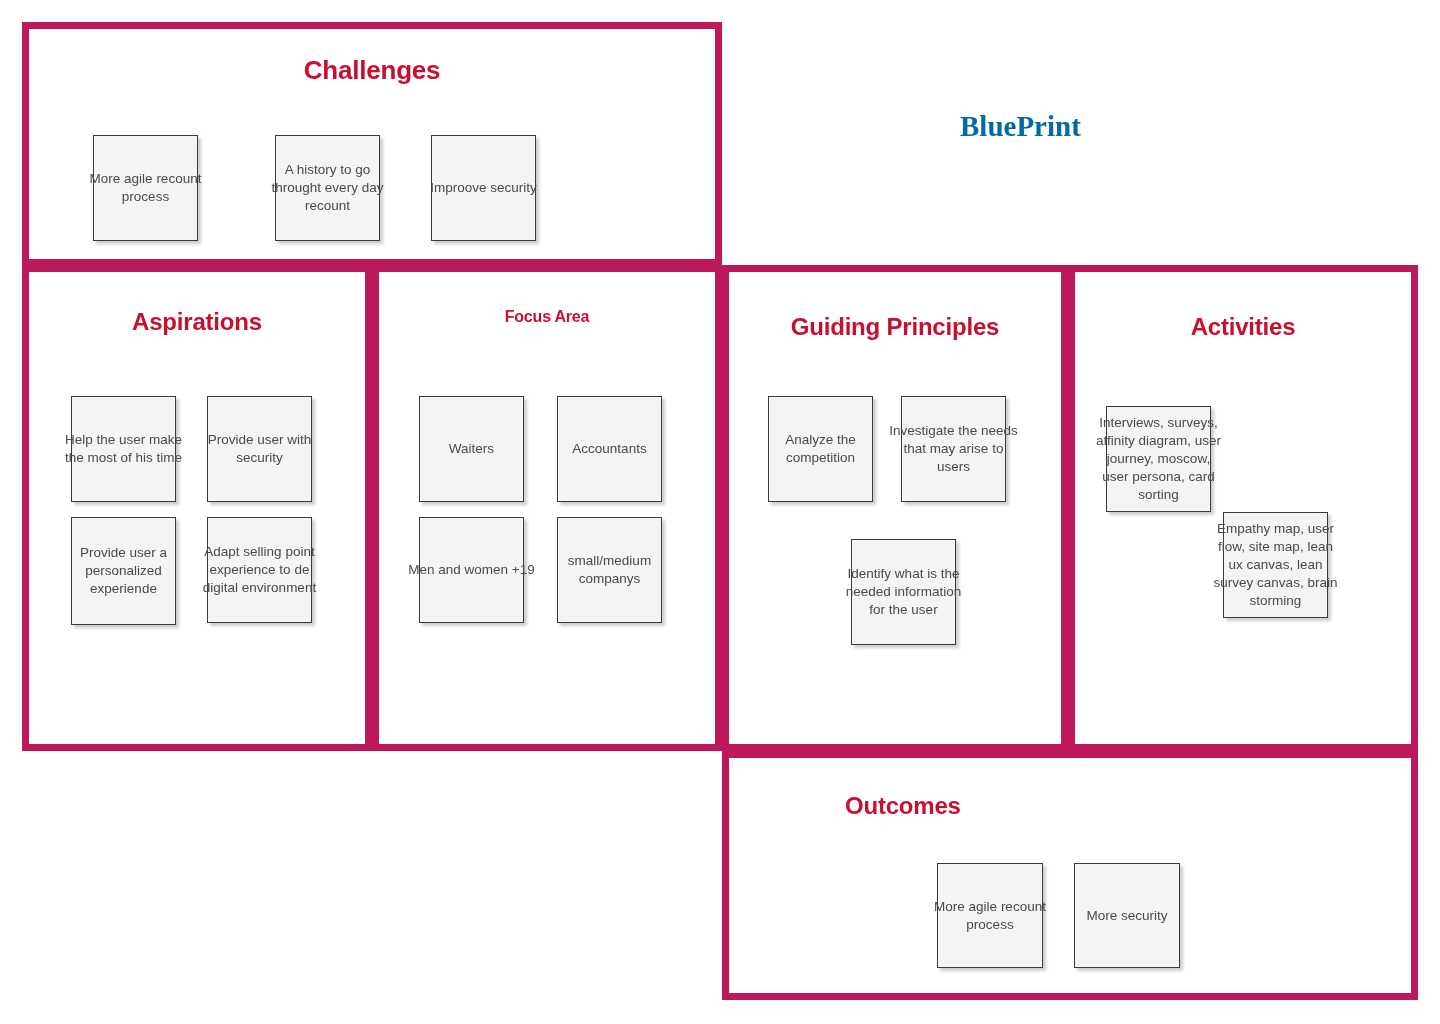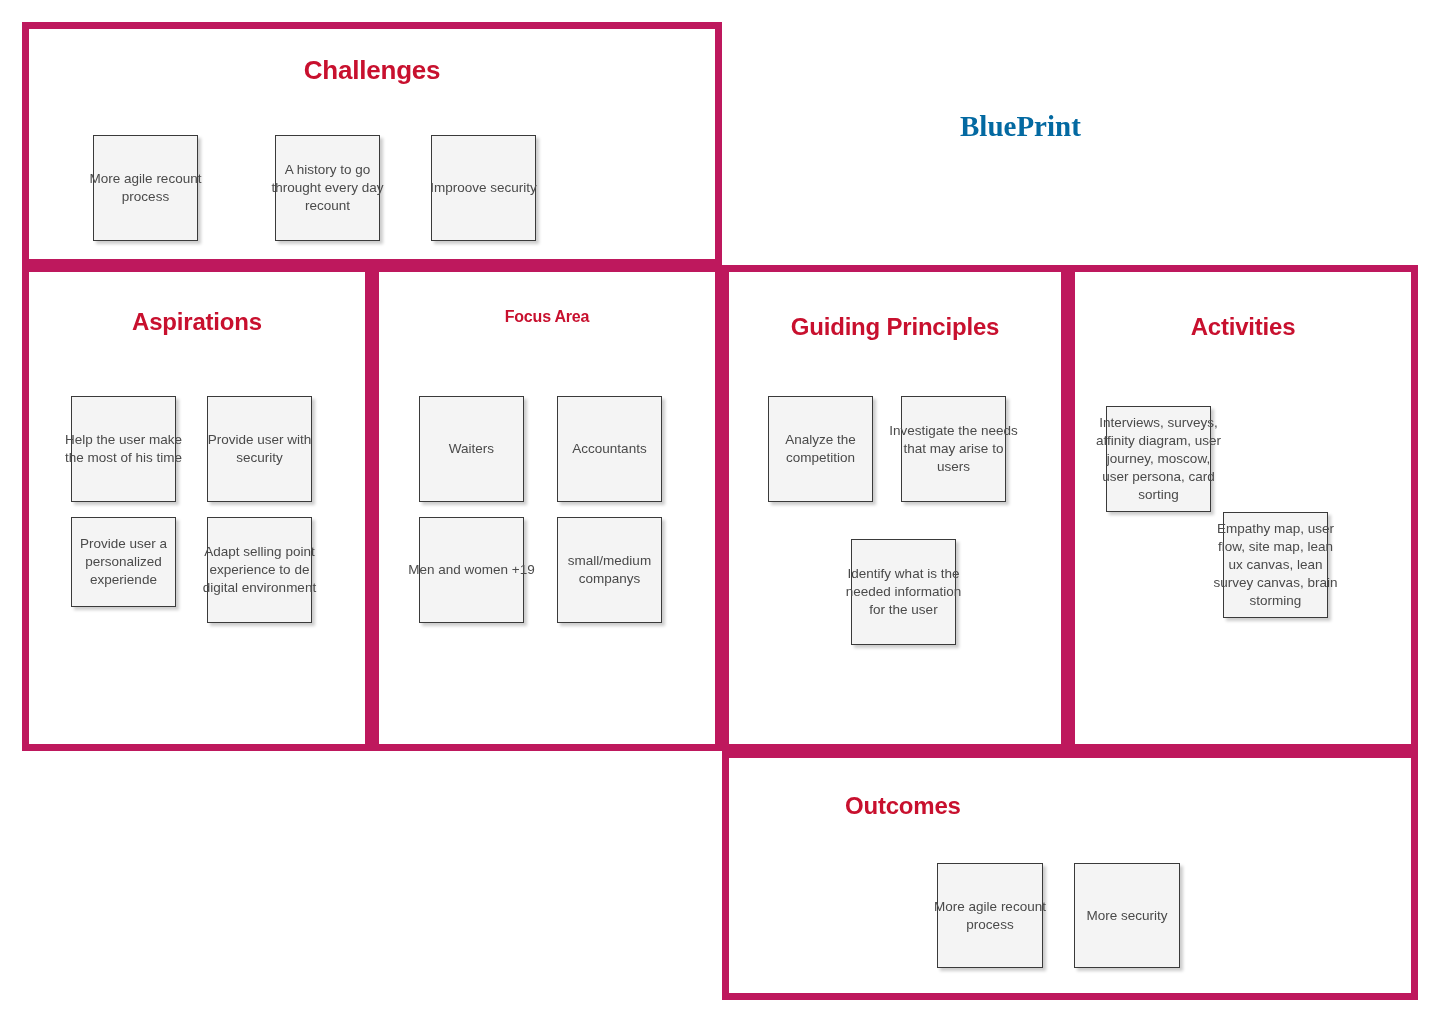--- a/index.html
+++ b/index.html
@@ -111,21 +111,21 @@
 
   <div class="panel" style="left:22px; top:265px; width:350px; height:486px;">
     <div class="section-title title-center" style="top:36px; font-size:24px;">Aspirations</div>
 
     <div class="note" style="left:42px; top:124px; width:105px; height:106px;">
       <span class="note-text">Help the user make the most of his time</span>
     </div>
     <div class="note" style="left:178px; top:124px; width:105px; height:106px;">
       <span class="note-text">Provide user with security</span>
     </div>
-    <div class="note" style="left:42px; top:245px; width:105px; height:90px;">
+    <div class="note" style="left:42px; top:245px; width:105px; height:108px;">
       <span class="note-text">Provide user a personalized experiende</span>
     </div>
     <div class="note" style="left:178px; top:245px; width:105px; height:106px;">
       <span class="note-text">Adapt selling point experience to de digital environment</span>
     </div>
   </div>
 
   <div class="panel" style="left:372px; top:265px; width:350px; height:486px;">
     <div class="section-title title-center" style="top:36px; font-size:16px;">Focus Area</div>
 

